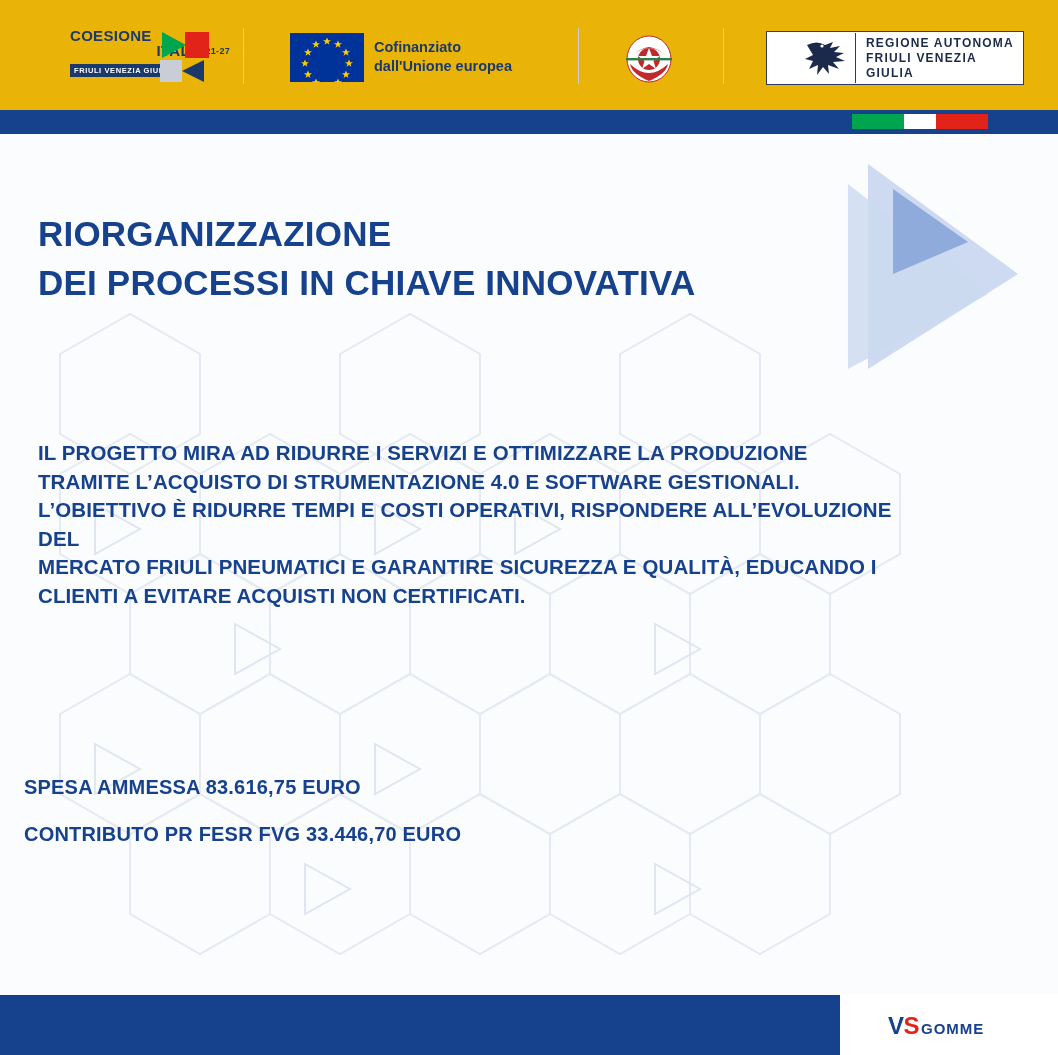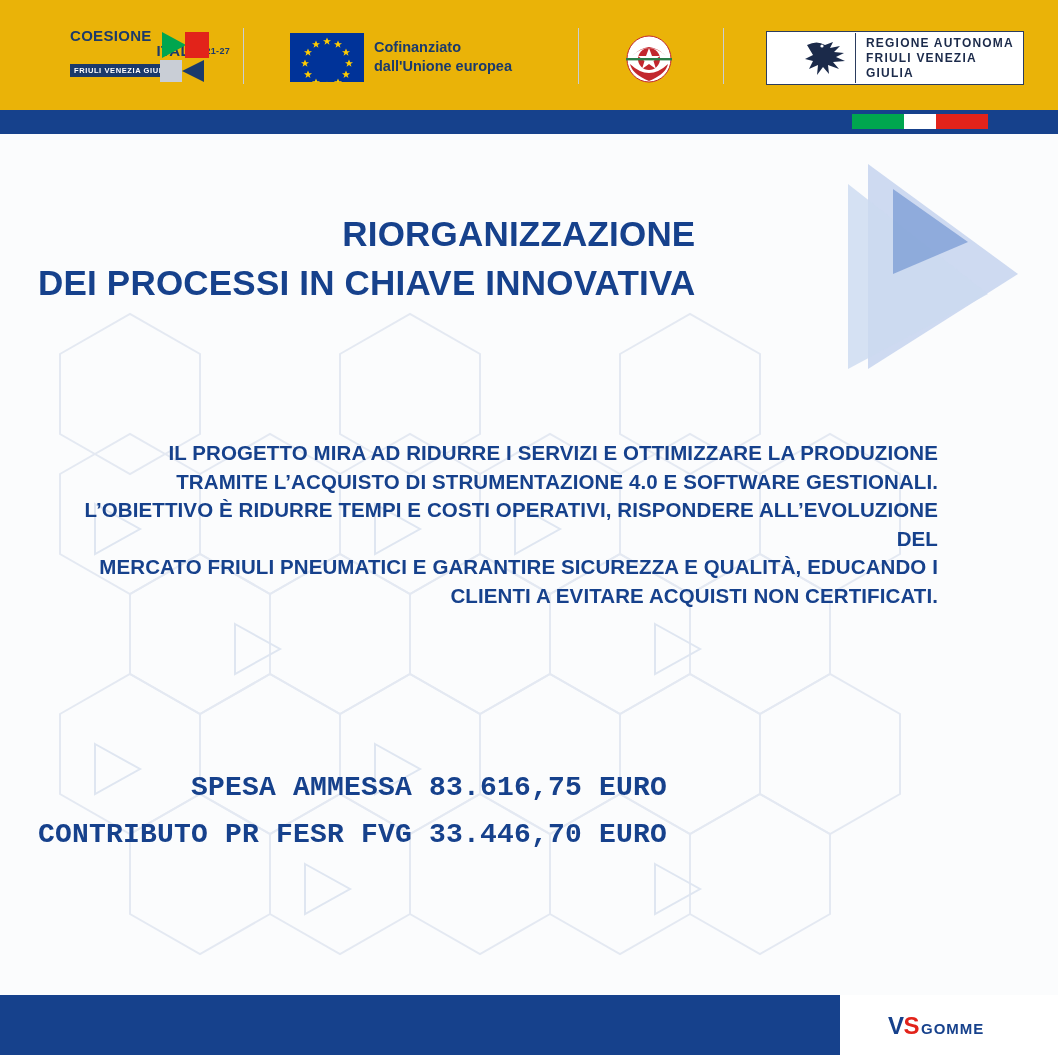--- a/index.html
+++ b/index.html
@@ -196,21 +196,20 @@
   }
 
   
   .body-area {
     position: absolute;
     left: 0; top: 134px;
     width: 1058px;
     height: 861px;
     background: #fbfcfd;
     overflow: hidden;
-    text-align: right;
   }
   .watermark {
     position: absolute;
     left: 0; top: 40px;
     width: 1058px;
     height: 830px;
     opacity: 1;
   }
   .arrow-deco {
     position: absolute;
@@ -233,27 +232,26 @@
     left: 38px; top: 305px;
     width: 900px;
     font-size: 20.5px;
     font-weight: bold;
     color: #16418c;
     line-height: 28.5px;
     letter-spacing: 0.1px;
   }
   .figures {
     position: absolute;
-    left: 38px; top: 630px;
-    font-size: 28px;
+    left: 24px; top: 630px;
+    font-size: 20px;
     font-weight: bold;
     color: #16418c;
     line-height: 47px;
     letter-spacing: 0.2px;
-    font-family: Liberation Mono, monospace;
   }
 
   
   .footer-bar {
     position: absolute;
     left: 0; top: 995px;
     width: 840px;
     height: 60px;
     background: #16418c;
   }

